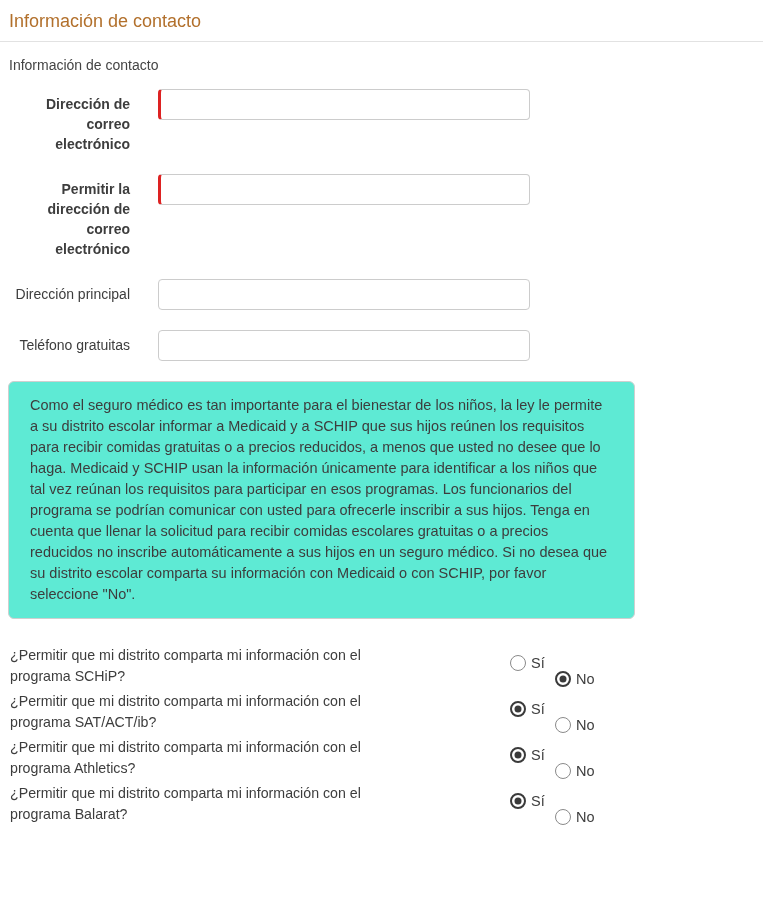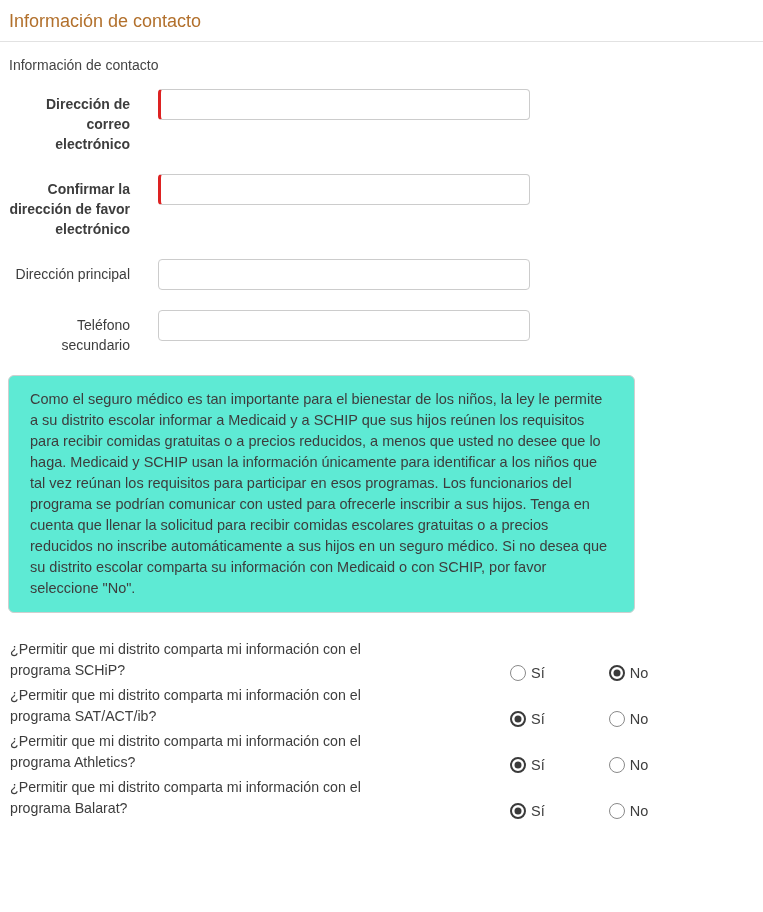--- a/index.html
+++ b/index.html
@@ -79,27 +79,27 @@
     display: flex;
     align-items: flex-end;
     margin-bottom: 4px;
   }
   .question-text {
     width: 390px;
     line-height: 21px;
     font-size: 14.2px;
     color: #3d3d3d;
   }
-  .radio-group { display: flex; margin-left: 110px; padding-top: 2px; }
+  .radio-group { display: flex; margin-left: 110px; padding-top: 2px; flex-direction: column; }
   .radio-option {
     display: inline-flex;
     align-items: center;
     cursor: pointer;
   }
-  .radio-option + .radio-option { margin-left: 64px; }
+  .radio-option + .radio-option { margin-left: 45px; }
   .radio {
     width: 16px; height: 16px;
     border: 1px solid #8a8a8a;
     border-radius: 50%;
     background: #ffffff;
     display: inline-block;
     position: relative;
   }
   .radio.checked { border: 2px solid #3a3a3a; }
   .radio.checked::after {
@@ -120,31 +120,31 @@
 
   <h2 class="section-header">Información de contacto</h2>
   <p class="subtitle">Información de contacto</p>
 
   <div class="field-row">
     <label class="field-label bold">Dirección de correo electrónico</label>
     <input type="text" class="text-input required" style="">
   </div>
 
   <div class="field-row">
-    <label class="field-label bold">Confirmar la dirección de favor electrónico</label>
+    <label class="field-label bold">Permitir la dirección de correo electrónico</label>
     <input type="text" class="text-input required" style="">
   </div>
 
   <div class="field-row">
     <label class="field-label">Dirección principal</label>
     <input type="text" class="text-input" style="">
   </div>
 
   <div class="field-row">
-    <label class="field-label">Teléfono secundario</label>
+    <label class="field-label">Teléfono gratuitas</label>
     <input type="text" class="text-input" style="">
   </div>
 
   <div class="notice-box">Como el seguro médico es tan importante para el bienestar de los niños, la ley le permite a su distrito escolar informar a Medicaid y a SCHIP que sus hijos reúnen los requisitos para recibir comidas gratuitas o a precios reducidos, a menos que usted no desee que lo haga. Medicaid y SCHIP usan la información únicamente para identificar a los niños que tal vez reúnan los requisitos para participar en esos programas. Los funcionarios del programa se podrían comunicar con usted para ofrecerle inscribir a sus hijos. Tenga en cuenta que llenar la solicitud para recibir comidas escolares gratuitas o a precios reducidos no inscribe automáticamente a sus hijos en un seguro médico. Si no desea que su distrito escolar comparta su información con Medicaid o con SCHIP, por favor seleccione "No".</div>
 
   <div class="questions">
 
     <div class="question-row">
       <div class="question-text">¿Permitir que mi distrito comparta mi información con el programa SCHiP?</div>
       <div class="radio-group">

